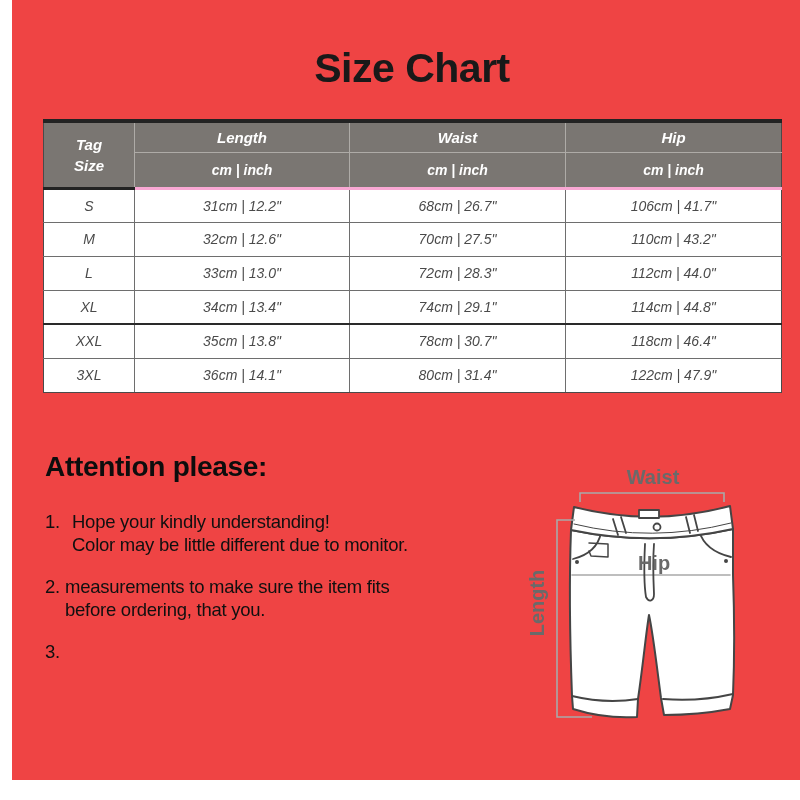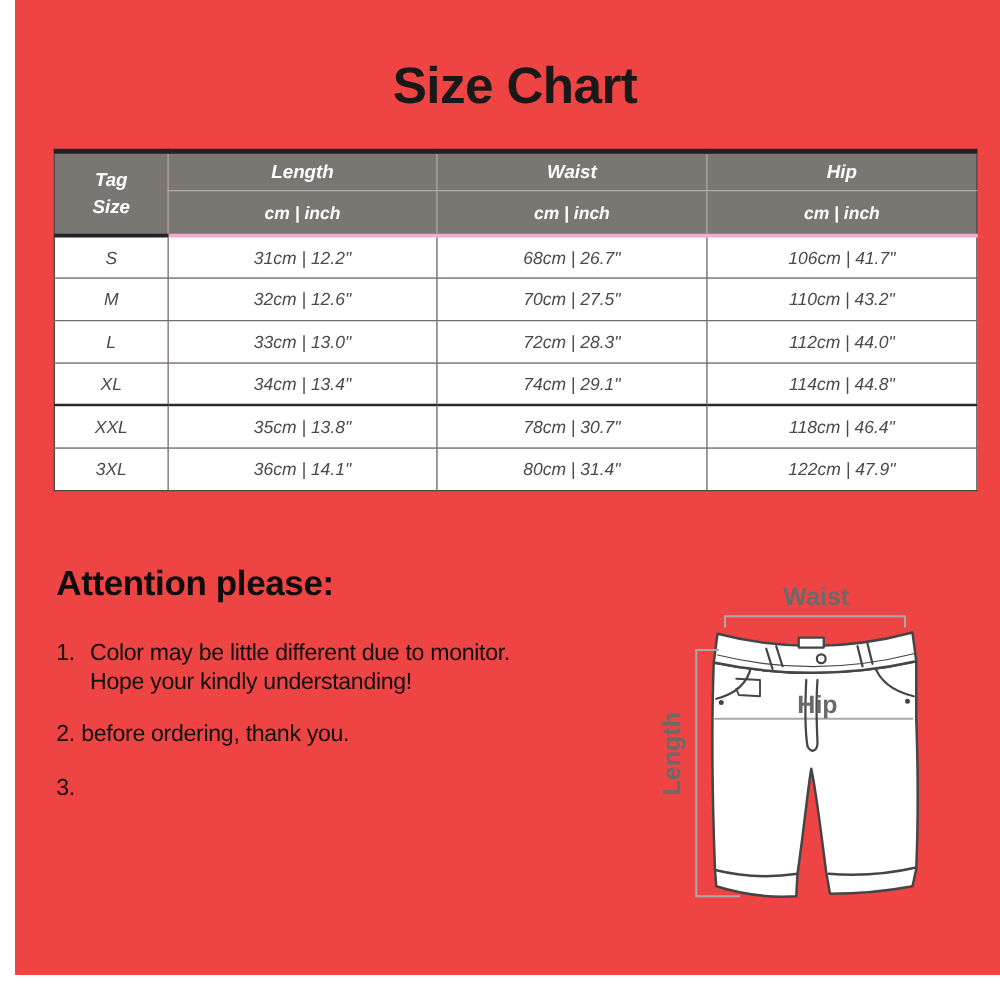--- a/index.html
+++ b/index.html
@@ -138,29 +138,30 @@
       </tr>
     </tbody>
   </table>
 
   <div class="attention">
     <h2 class="attention-heading">Attention please:</h2>
 
     <div class="note n1">
       <span class="note-number">1.</span>
       <span class="note-lines">
+        <span style="display:block">Hope your kindly understanding!</span>
         <span style="display:block">Color may be little different due to monitor.</span>
-        <span style="display:block">Hope your kindly understanding!</span>
       </span>
     </div>
 
     <div class="note n2">
       <span class="note-number">2.</span>
       <span class="note-lines">
-        <span style="display:block">before ordering, thank you.</span>
+        <span style="display:block">measurements to make sure the item fits</span>
+        <span style="display:block">before ordering, that you.</span>
       </span>
     </div>
 
     <div class="note n3">
       <span class="note-number">3.</span>
       <span class="note-lines">
       </span>
     </div>
   </div>
 

